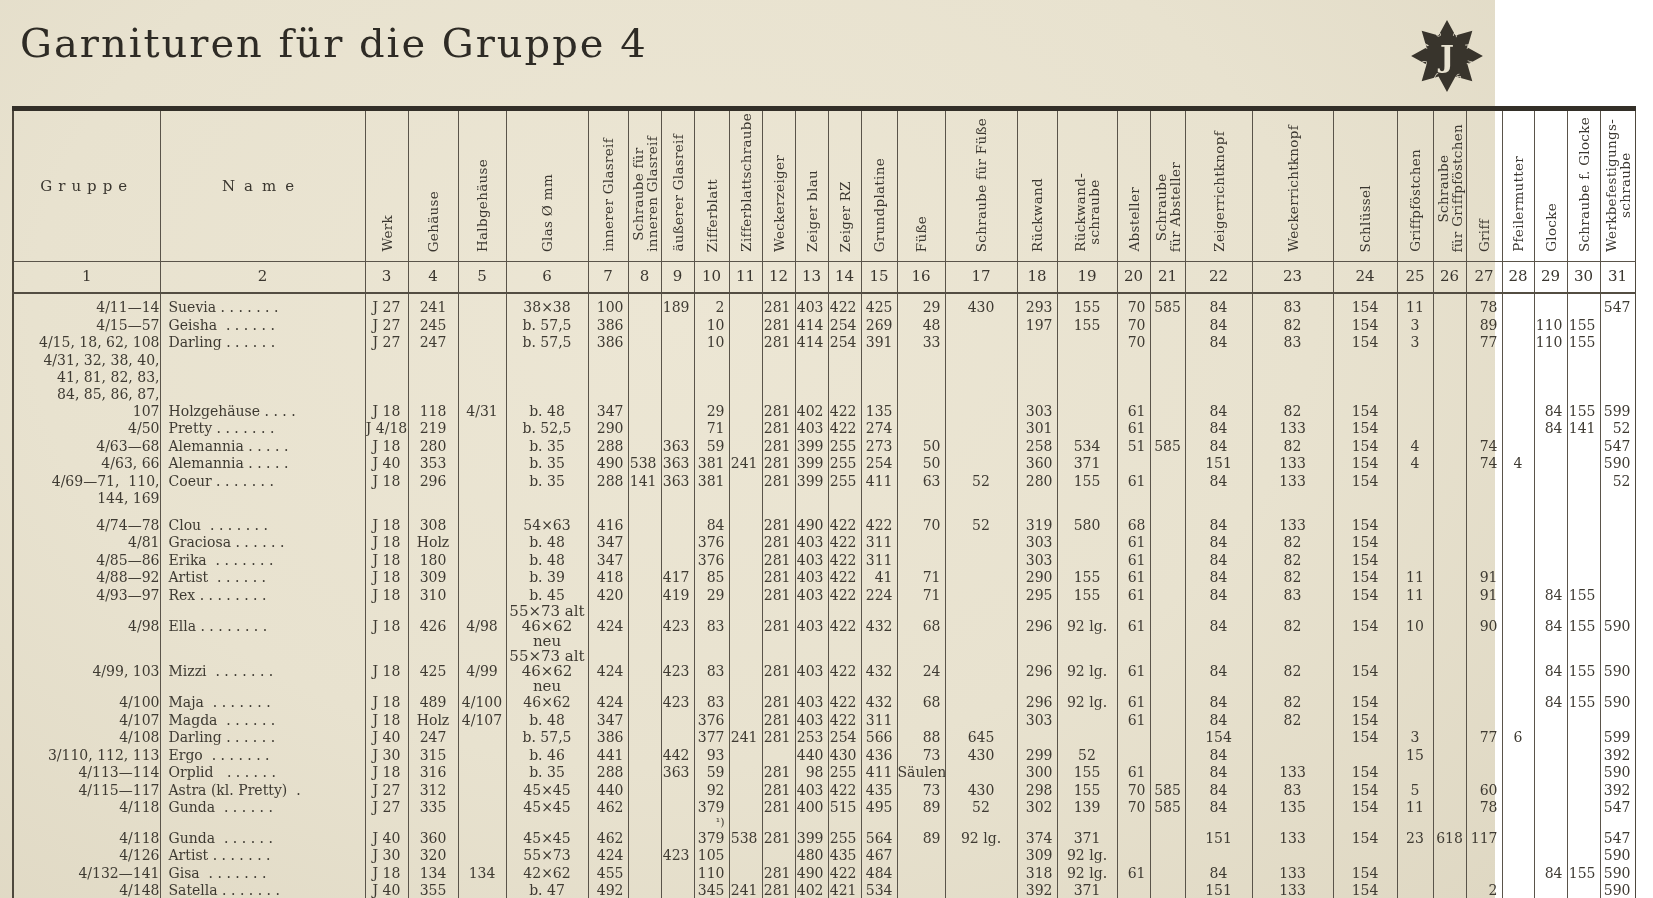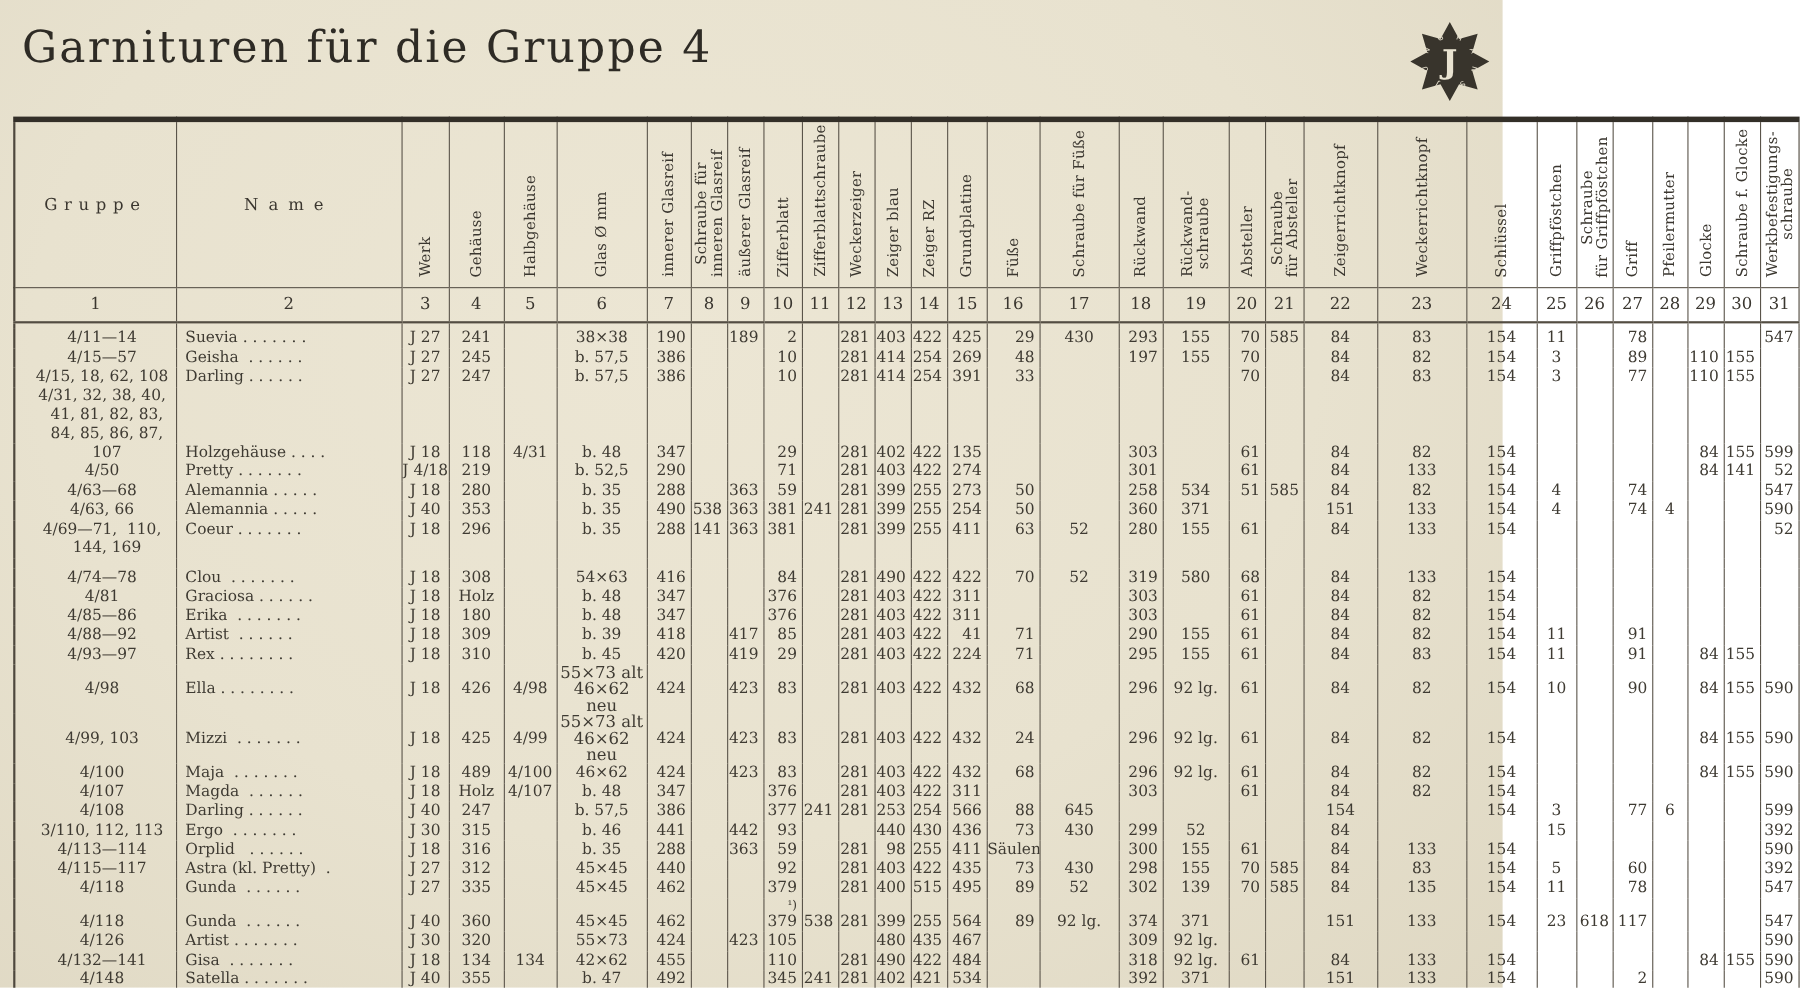--- a/index.html
+++ b/index.html
@@ -1,18 +1,18 @@
 <!DOCTYPE html>
 <html><head>
 <meta charset="utf-8">
 <style>
   html,body{margin:0;padding:0;}
   body{width:1653px;height:898px;overflow:hidden;}
   .page{
-    position:relative;width:1366px;height:898px;
+    position:relative;width:1495px;height:898px;
     background:radial-gradient(ellipse at 45% 35%, #ece6d4 0%, #e8e2cf 55%, #dfd8c3 100%);
     font-family:"DejaVu Serif", serif;color:#3c3831;
   }
   .page-title{
     position:absolute;left:20px;top:20px;
     font-size:40px;letter-spacing:2px;color:#2e2b25;white-space:nowrap;
   }
   .logo{position:absolute;right:10px;top:18px;width:76px;height:76px;}
   table.parts{
     position:absolute;left:12px;top:106px;width:1622px;
@@ -42,21 +42,21 @@
     border-left:1px solid #5a544a;
     font-size:14px;line-height:17.5px;height:17.5px;
     padding:0;white-space:pre-wrap;vertical-align:middle;overflow:hidden;color:#3e3a32;
   }
   tbody tr.spacer td{height:5px;}
   tbody tr.gaprow td{height:9px;}
   tbody tr.noterow td{height:13px;font-size:11px;line-height:11px;vertical-align:top;}
   tbody tr.multi td{height:auto;line-height:17px;vertical-align:top;padding-left:12px;}
   tbody tr.tall td{height:33px;}
   tbody tr.tall td:nth-child(6){font-size:15px;line-height:15px;}
-  td.gl{text-align:center;padding-left:12px;}
+  td.gl{text-align:right;padding-left:12px;}
   td.nm{text-align:left;padding-left:8px;}
   td.cc{text-align:center;}
   td.rr{text-align:right;padding-right:4px;}
 </style>
 </head>
 <body>
 
 <div class="page">
   <div class="page-title">Garnituren für die Gruppe 4</div>
 
@@ -278,21 +278,21 @@
           <td class="rr"></td>
           <td class="rr"></td>
         </tr>
         <tr>
           <td class="gl">4/11—14</td>
           <td class="nm">Suevia . . . . . . .</td>
           <td class="cc">J 27</td>
           <td class="cc">241</td>
           <td class="cc"></td>
           <td class="cc">38×38</td>
-          <td class="rr">190</td>
+          <td class="rr">100</td>
           <td class="rr"></td>
           <td class="rr">189</td>
           <td class="rr">2</td>
           <td class="rr"></td>
           <td class="rr">281</td>
           <td class="rr">403</td>
           <td class="rr">422</td>
           <td class="rr">425</td>
           <td class="rr">29</td>
           <td class="cc">430</td>

